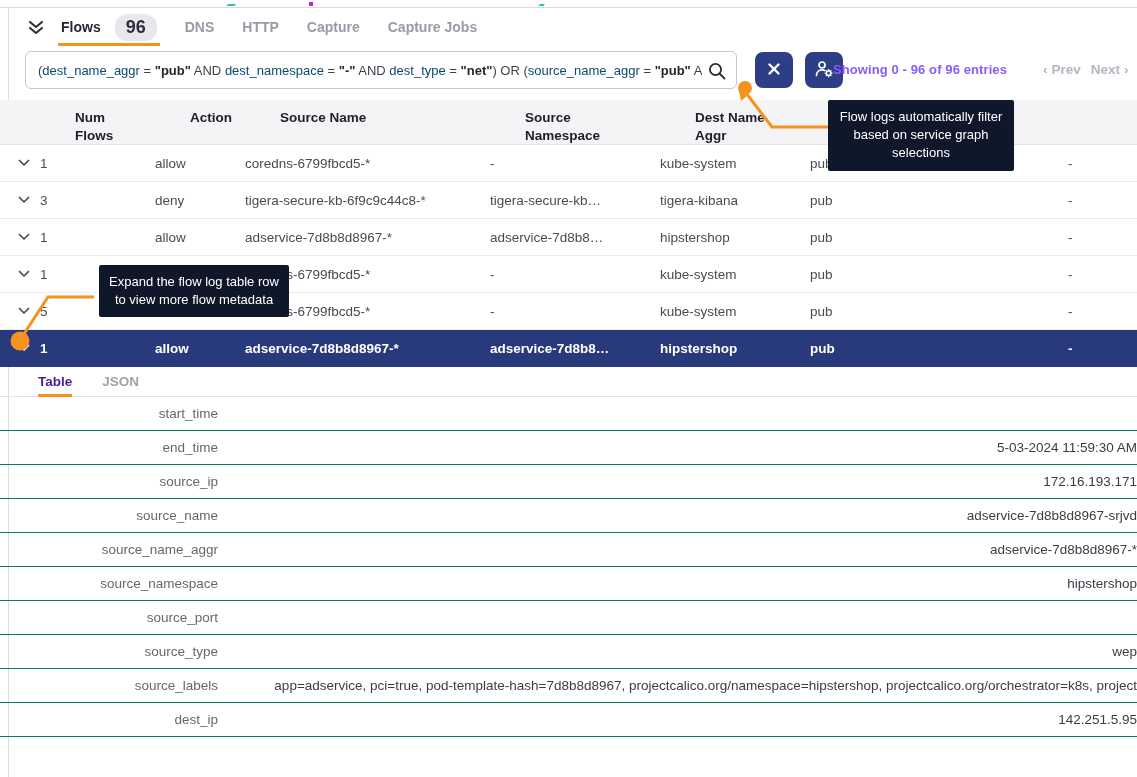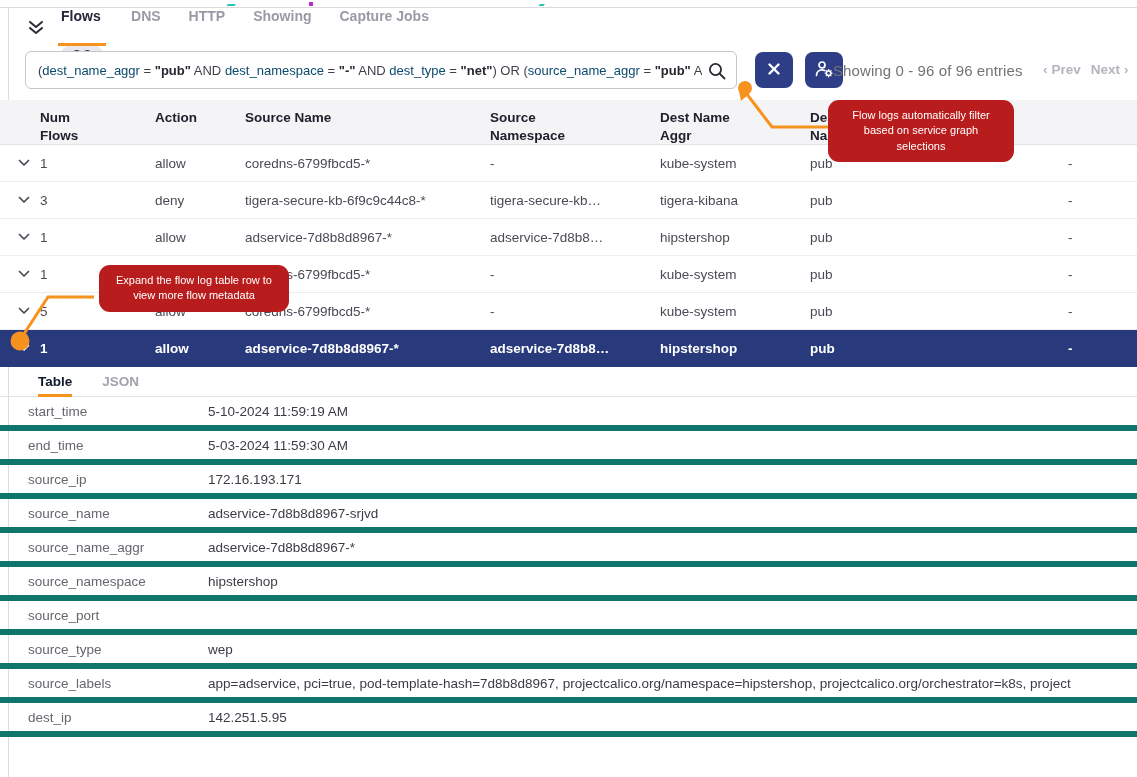--- a/index.html
+++ b/index.html
@@ -13,68 +13,68 @@
   .frag.teal1 { left:228px; width:8px; height:4px; border-bottom:2px solid #27c4b4; transform:skewX(-40deg); }
   .frag.purple { left:309px; width:4px; height:4px; background:#c026d3; }
   .frag.teal2 { left:540px; width:5px; height:4px; border-bottom:2px solid #27c4b4; transform:skewX(-40deg); }
 
   .left-border { position:absolute; left:8px; top:8px; width:1px; height:769px; background:#dcdce1; }
 
   
   .tabbar { position:absolute; left:9px; top:8px; right:0; height:38px; display:flex; align-items:center; padding-left:16px; }
   .collapse-btn { width:22px; height:20px; display:flex; align-items:center; justify-content:center; margin-right:14px; cursor:pointer; }
   .tabs { display:flex; align-items:center; gap:28px; height:100%; }
-  .tab { position:relative; display:flex; align-items:flex-start; gap:20px; height:100%; font-size:14px; font-weight:bold; color:#9a9aa6; cursor:pointer;flex-direction:column; }
+  .tab { position:relative; display:flex; align-items:center; gap:14px; height:100%; font-size:14px; font-weight:bold; color:#9a9aa6; cursor:pointer; }
   .tab.active { color:#26263b; }
   .badge { background:#e7e7ec; color:#2e2e3e; border-radius:12px; padding:3px 11px; font-size:18px; font-weight:bold; }
   .tab-underline { position:absolute; left:-3px; right:-3px; bottom:0; height:3.5px; background:#f6921e; }
 
   
   .filterrow { position:absolute; left:0; top:46px; width:1137px; height:54px; }
   .query-box { position:absolute; left:25px; top:5px; width:712px; height:38px; border:1.5px solid #c6c6cf; border-radius:6px; background:#fff; display:flex; align-items:center; padding:0 34px 0 12px; overflow:hidden; white-space:nowrap; }
   .query { font-size:13px; color:#3f3f4a; overflow:hidden; white-space:nowrap; }
   .query .tok-f { color:#0c4a6e; }
   .query .tok-v { color:#26262f; font-weight:bold; }
   .query .tok-o, .query .tok-k, .query .tok-p { color:#3f3f4a; }
   .search-ico { position:absolute; right:9px; top:9px; }
   .icon-btn { position:absolute; top:6px; width:38px; height:36px; background:#2d3e87; border:none; border-radius:8px; display:flex; align-items:center; justify-content:center; cursor:pointer; }
   .btn-clear { left:755px; }
   .btn-usersettings { left:805px; }
-  .showing { position:absolute; left:833px; top:16px; font-size:15px; color:#737373; font-weight:normal; letter-spacing:.1px; }
+  .showing { position:absolute; left:833px; top:16px; font-size:13px; color:#8b5cf6; font-weight:bold; letter-spacing:.1px; }
   .pager { position:absolute; left:1043px; top:16px; font-size:13.5px; color:#b5b5bf; font-weight:bold; display:flex; gap:10px; }
   .pager .pg { display:flex; gap:4px; align-items:center; cursor:default; }
 
   
   .grid { display:grid; grid-template-columns:22px 115px 90px 245px 170px 150px 258px 200px; padding-left:18px; align-items:center; }
   .thead { position:absolute; left:0; top:100px; width:1137px; height:45px; background:#f4f4f6; border-bottom:1px solid #e3e3e8; align-items:flex-start; padding-top:9px; }
-  .th { font-size:13.5px; font-weight:bold; color:#21212e; line-height:1.35; }
+  .th { font-size:13.5px; font-weight:bold; color:#21212e; line-height:1.35;margin-left:35px; }
   .th .wrap-50 { display:inline-block; width:50px; }
   .th .wrap-92 { display:inline-block; width:92px; }
   .th .wrap-104 { display:inline-block; width:104px; }
   .tbody { position:absolute; left:0; top:145px; width:1137px; }
   .trow { height:37px; border-bottom:1px solid #ececf0; background:#fff; cursor:pointer; }
   .trow .cell { font-size:13.5px; color:#4a4a55; white-space:nowrap; overflow:hidden; }
   .trow.selected { background:#283a7b; border-bottom:1px solid #283a7b; }
   .trow.selected .cell { color:#fff; font-weight:bold; }
   .chev { color:#3c3c46; display:flex; align-items:center; }
   .trow.selected .chev { color:#fff; }
 
   
   .dtabs { position:absolute; left:0; top:367px; width:1137px; height:30px; border-bottom:1px solid #e3e3e8; display:flex; align-items:center; gap:30px; padding-left:38px; }
   .dtab { position:relative; height:100%; display:flex; align-items:center; font-size:13.5px; font-weight:bold; color:#a2a2ad; cursor:pointer; }
-  .dtab.active { color:#0f172a; }
+  .dtab.active { color:#4c1d95; }
   .dtab-underline { position:absolute; left:0; right:0; bottom:-1px; height:3px; background:#f6921e; }
   .kvlist { position:absolute; left:0; top:397px; width:1137px; }
-  .kvrow { display:grid; grid-template-columns:180px auto; padding-left:28px; height:34px; align-items:center; border-bottom:6px solid #0f766e; }
+  .kvrow { display:grid; grid-template-columns:180px auto; padding-left:38px; height:34px; align-items:center; border-bottom:1px solid #0f766e;text-align:right; }
   .kvkey { font-size:13.5px; color:#66666f; }
   .kvval { font-size:13.5px; color:#3c3c47; white-space:nowrap; overflow:hidden; }
 
   
   .connectors { position:absolute; left:0; top:0; width:1137px; height:777px; pointer-events:none; z-index:8; }
-  .tour-tip { position:absolute; background:#b91c1c; color:#fff; text-align:center; font-size:11px; line-height:1.4; padding:8px 10px; z-index:9; border-radius:11px; }
+  .tour-tip { position:absolute; background:#0f172a; color:#fff; text-align:center; font-size:13px; line-height:1.4; padding:8px 10px; z-index:9; border-radius:2px; }
   .tip-filter { left:828px; top:100px; width:186px; }
   .tip-expand { left:99px; top:265px; width:190px; }
 </style>
 </head>
 <body>
 
 <div class="stage">
 
   <div class="top-strip">
     <span class="frag teal1"></span>
@@ -96,21 +96,21 @@
           <span class="badge">96</span>
           <span class="tab-underline"></span>
         </div>
         <div class="tab">
           <span>DNS</span>
         </div>
         <div class="tab">
           <span>HTTP</span>
         </div>
         <div class="tab">
-          <span>Showing</span>
+          <span>Capture</span>
         </div>
         <div class="tab">
           <span>Capture Jobs</span>
         </div>
       </div>
   </div>
 
   <div class="filterrow">
     <div class="query-box">
       <span class="query"><span class="tok-p">(</span><span class="tok-f">dest_name_aggr</span><span class="tok-o"> = </span><span class="tok-v">"pub"</span><span class="tok-k"> AND </span><span class="tok-f">dest_namespace</span><span class="tok-o"> = </span><span class="tok-v">"-"</span><span class="tok-k"> AND </span><span class="tok-f">dest_type</span><span class="tok-o"> = </span><span class="tok-v">"net"</span><span class="tok-p">) OR (</span><span class="tok-f">source_name_aggr</span><span class="tok-o"> = </span><span class="tok-v">"pub"</span><span class="tok-k"> ANI</span></span>
@@ -263,21 +263,20 @@
         <span>Table</span>
         <span class="dtab-underline"></span>
       </div>
       <div class="dtab">
         <span>JSON</span>
       </div>
     </div>
   <div class="kvlist">
       <div class="kvrow">
         <span class="kvkey">start_time</span>
-        <span class="kvval">5-10-2024 11:59:19 AM</span>
       </div>
       <div class="kvrow">
         <span class="kvkey">end_time</span>
         <span class="kvval">5-03-2024 11:59:30 AM</span>
       </div>
       <div class="kvrow">
         <span class="kvkey">source_ip</span>
         <span class="kvval">172.16.193.171</span>
       </div>
       <div class="kvrow">

